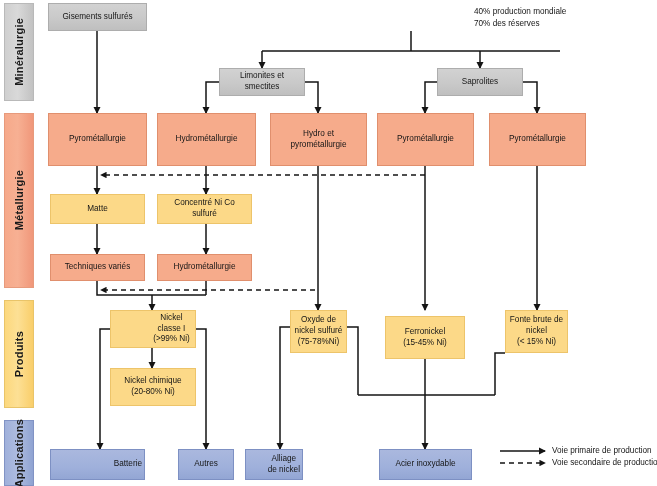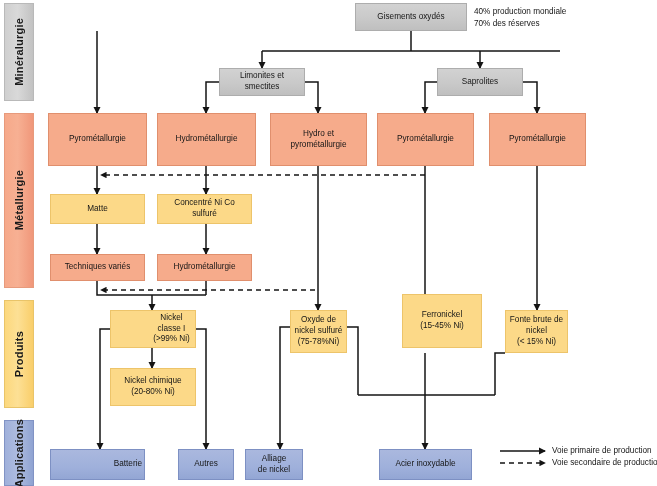--- a/index.html
+++ b/index.html
@@ -164,24 +164,24 @@
       <path d="M 500 451 L 545 451" marker-end="url(#arrow)"></path>
     </g>
 
     <g stroke="#141414" stroke-width="1.4" fill="none" stroke-dasharray="5,4">
       <path d="M 425 175 L 101 175" marker-end="url(#arrowS)"></path>
       <path d="M 315 290 L 101 290" marker-end="url(#arrowS)"></path>
       <path d="M 500 463 L 545 463" marker-end="url(#arrowS)"></path>
     </g>
   </svg>
 
-
-  <div class="node n-grey" style="left:355px; top:3px; width:112px; height:28px;">
-    <span>Gisements oxydés</span>
-  </div>
+  <div class="node n-grey" style="left:48px; top:3px; width:99px; height:28px;">
+    <span>Gisements sulfurés</span>
+  </div>
+
 
 
   <div class="legend-text" style="left:474px; top:6px; line-height:1.45;">
     <div>40% production mondiale</div>
     <div>70% des réserves</div>
   </div>
 
   <div class="node n-grey" style="left:437px; top:68px; width:86px; height:28px;">
     <span>Saprolites</span>
   </div>
@@ -250,21 +250,21 @@
   </div>
 
   <div class="node n-yellow" style="left:290px; top:310px; width:57px; height:43px;">
     <div>
       <div>Oxyde de</div>
       <div>nickel sulfuré</div>
       <div>(75-78%Ni)</div>
     </div>
   </div>
 
-  <div class="node n-yellow" style="left:385px; top:294px; width:80px; height:54px;margin-left:17px;">
+  <div class="node n-yellow" style="left:385px; top:316px; width:80px; height:43px;">
     <div>
       <div>Ferronickel</div>
       <div>(15-45% Ni)</div>
     </div>
   </div>
 
   <div class="node n-yellow" style="left:505px; top:310px; width:63px; height:43px;">
     <div>
       <div>Fonte brute de</div>
       <div>nickel</div>
@@ -273,21 +273,21 @@
   </div>
 
   <div class="node n-blue" style="left:50px; top:449px; width:95px; height:31px;justify-content:flex-end;">
     <span>Batterie</span>
   </div>
 
   <div class="node n-blue" style="left:178px; top:449px; width:56px; height:31px;">
     <span>Autres</span>
   </div>
 
-  <div class="node n-blue" style="left:245px; top:449px; width:58px; height:31px;">
+  <div class="node n-blue" style="left:245px; top:449px; width:58px; height:31px;justify-content:flex-end;">
     <div>
       <div>Alliage</div>
       <div>de nickel</div>
     </div>
   </div>
 
   <div class="node n-blue" style="left:379px; top:449px; width:93px; height:31px;">
     <span>Acier inoxydable</span>
   </div>
 

